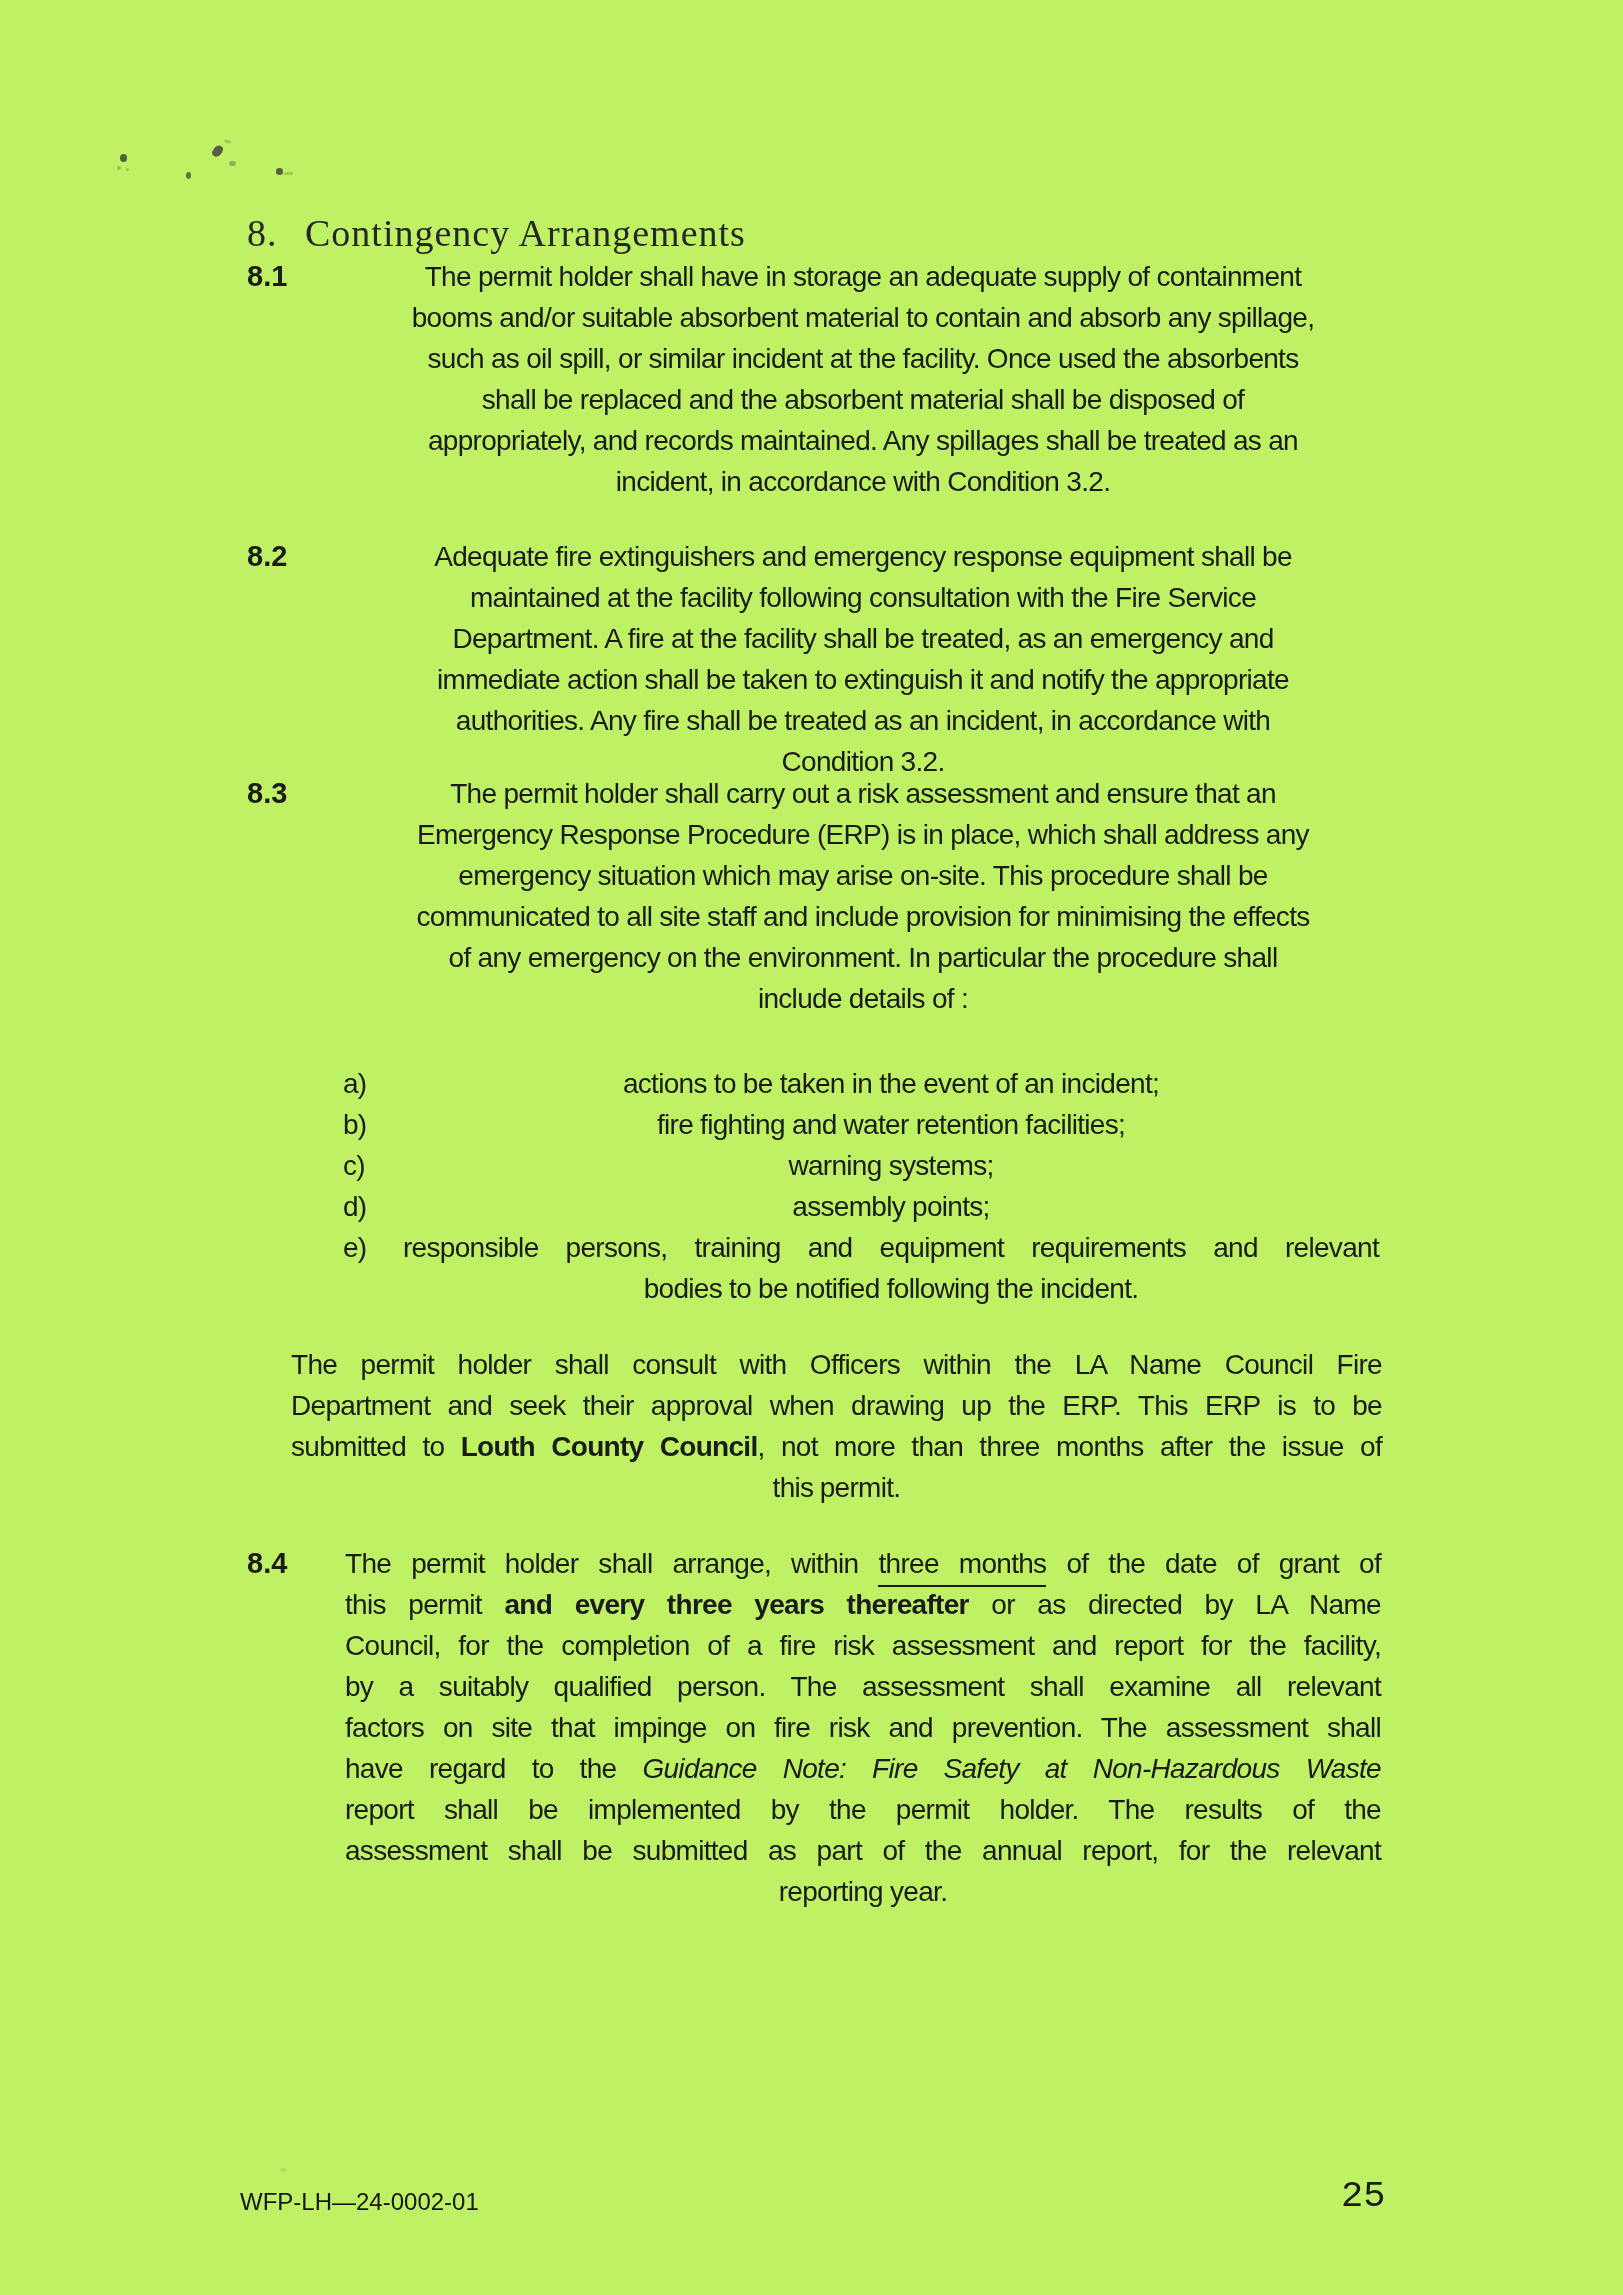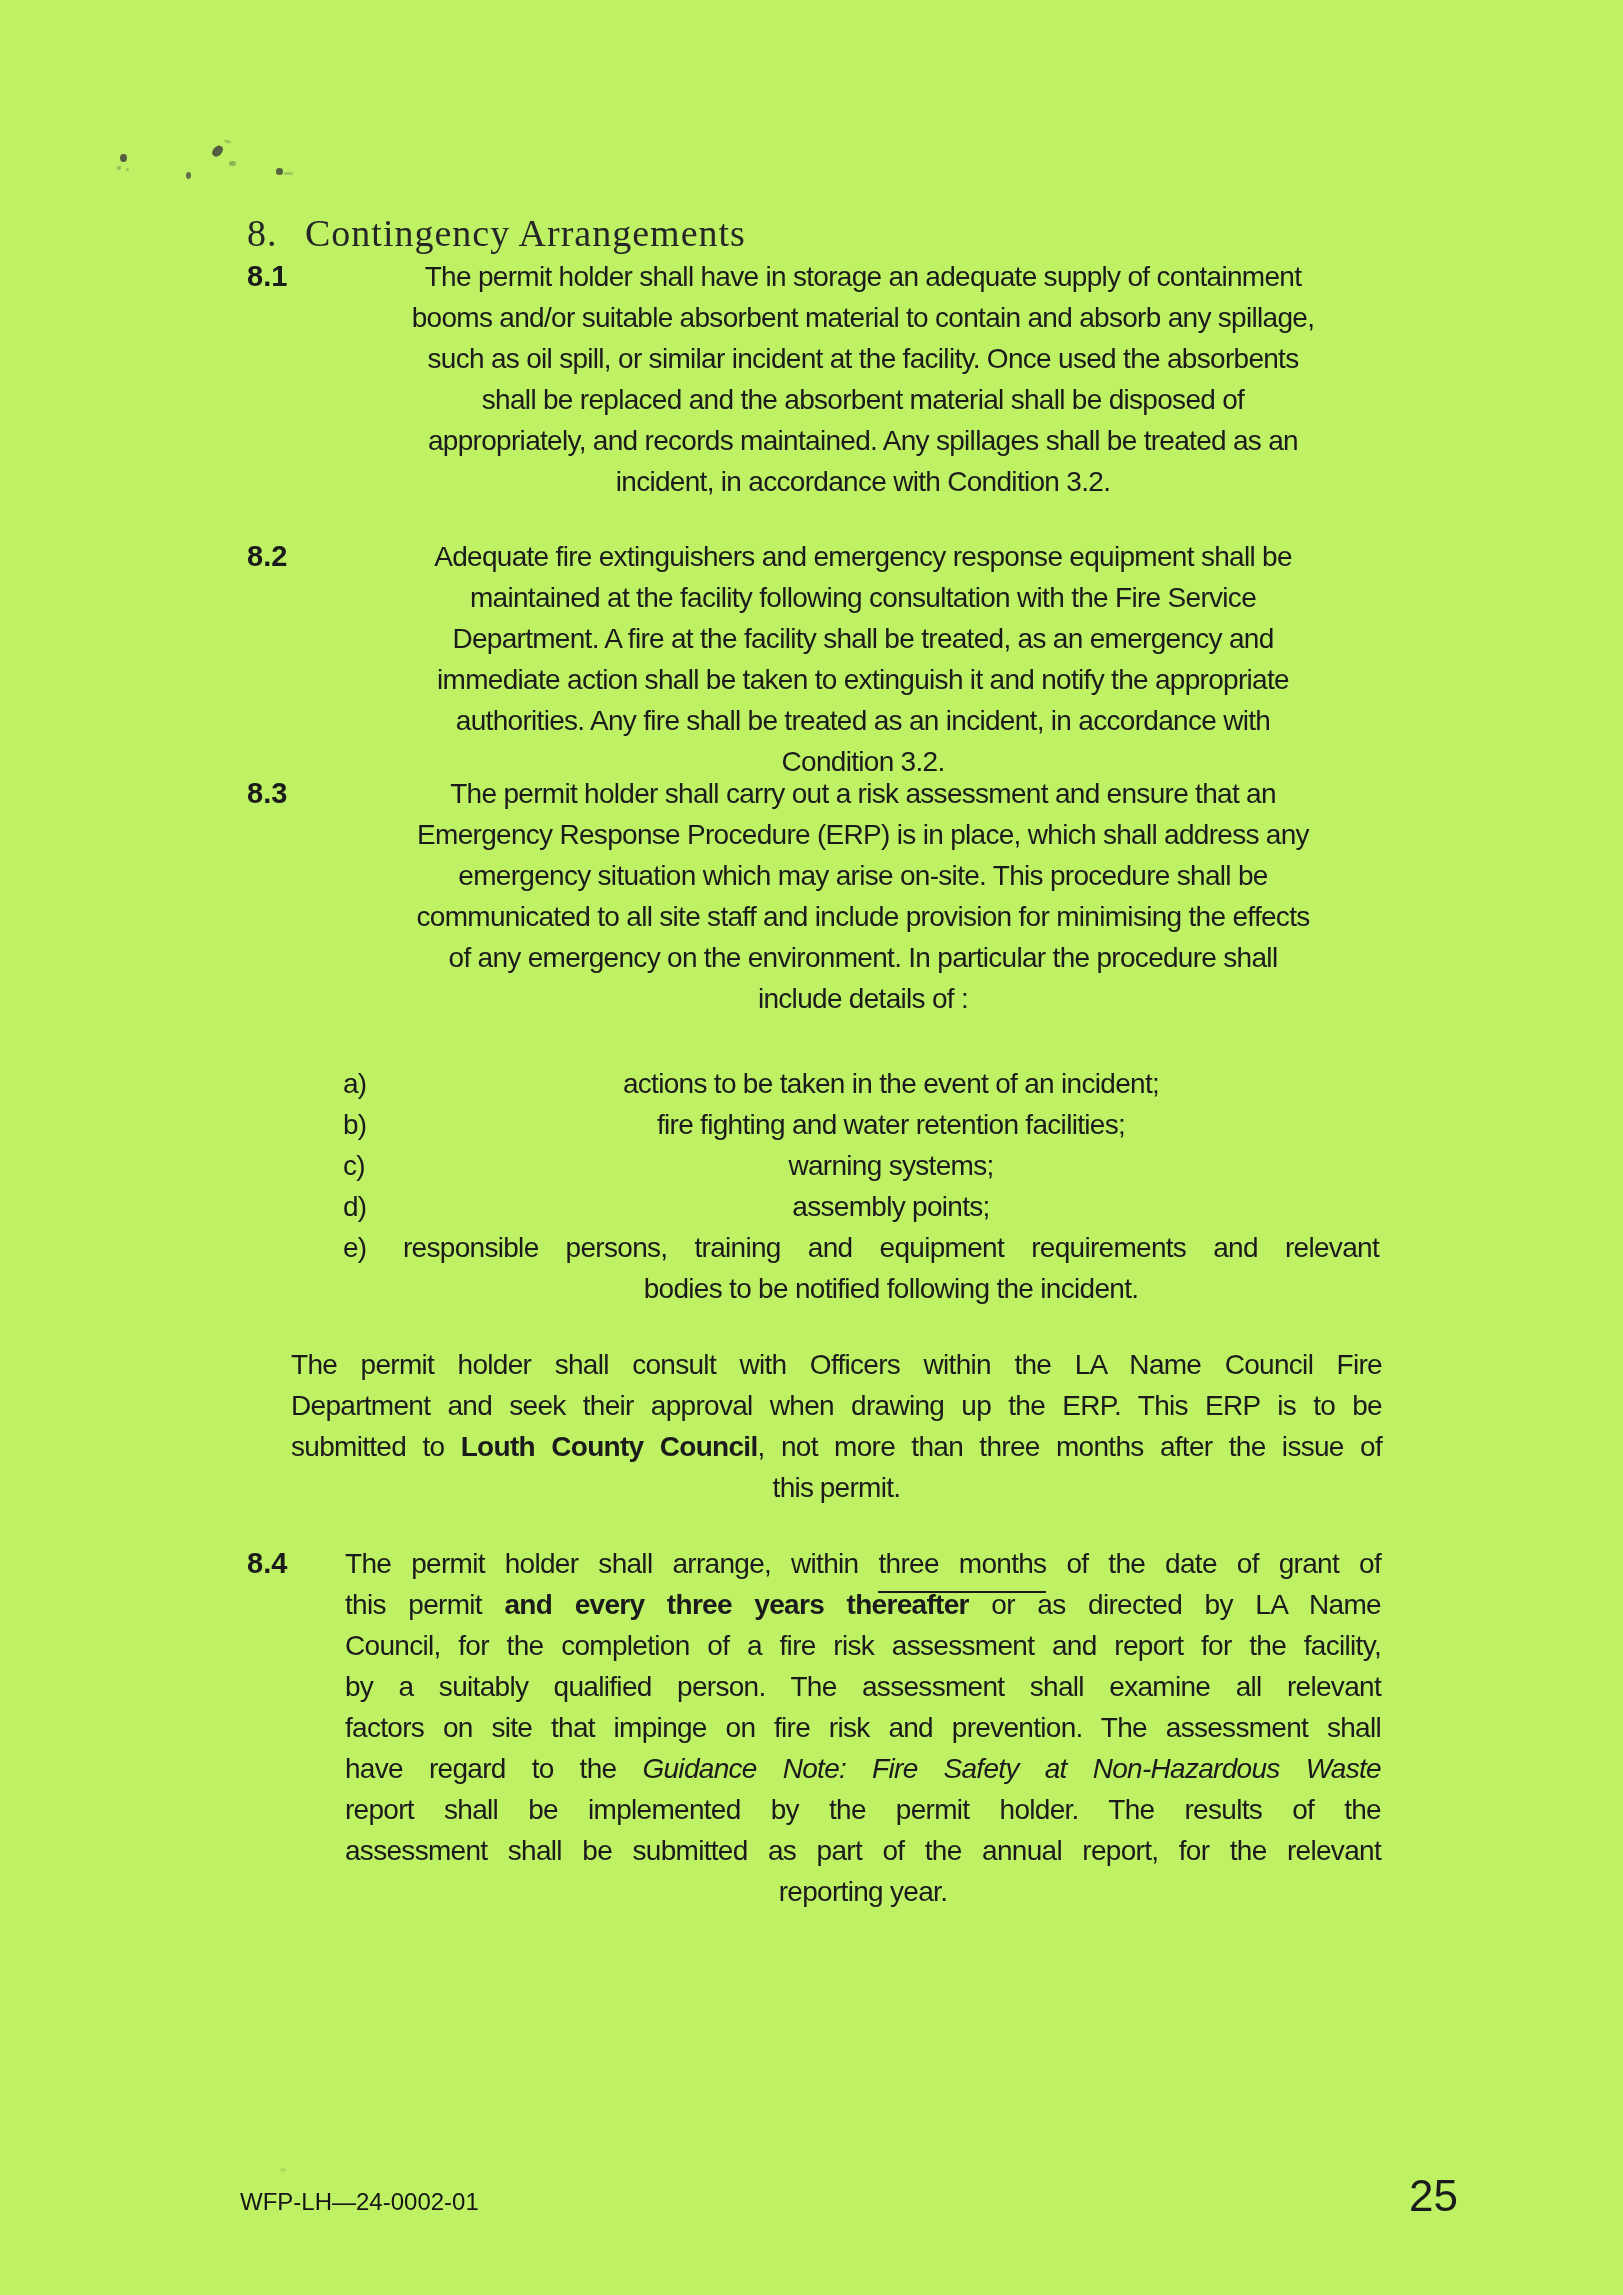--- a/index.html
+++ b/index.html
@@ -44,21 +44,21 @@
 
   .line{
     height:41px;line-height:41px;
     font-size:28px;letter-spacing:-0.7px;
   }
   .line.ragged,.line.last{white-space:nowrap;text-align:center;}
   .line.just{text-align:justify;text-align-last:justify;word-spacing:-1.3px;}
 
   .run-b{font-weight:bold;}
   .run-i{font-style:italic;}
-  .run-u{border-bottom:2.6px solid #1b1b1b;padding-bottom:12px;}
+  .run-u{border-bottom:2.6px solid #1b1b1b;padding-bottom:6px;}
 
   #sec-81{top:256px;}
   #sec-82{top:536px;}
   #sec-83{top:773px;}
   #sec-84{top:1543px;}
 
   
   .sublist{position:absolute;left:343px;top:1063px;width:1035px;}
   .list-item{position:relative;}
   .list-item .li-label{
@@ -71,23 +71,23 @@
   .hang-para{position:absolute;left:291px;top:1344px;width:1091px;}
   .hang-para .line{word-spacing:-0.7px;}
 
   
   .footer-ref{
     position:absolute;left:240px;top:2187px;
     font-size:24px;line-height:29px;letter-spacing:0;color:#161616;
     white-space:nowrap;
   }
   .footer-page{
-    position:absolute;left:1409px;top:2179px;
-    font-family:Liberation Sans, sans-serif;
-    font-size:44px;line-height:34px;color:#1b1b1b;
+    position:absolute;left:1341px;top:2179px;
+    font-family:Liberation Mono, monospace;
+    font-size:37px;line-height:34px;color:#1b1b1b;
   }
 </style>
 </head>
 <body>
 
 <div class="page">
 
   <div class="speck s1"></div>
   <div class="speck s1b"></div>
   <div class="speck s1c"></div>

